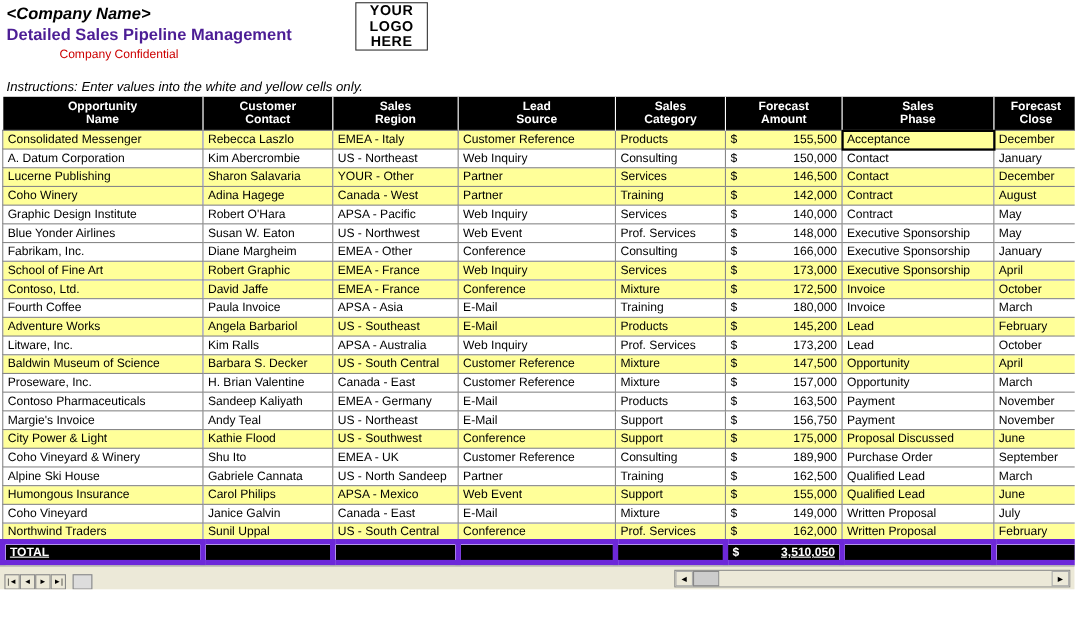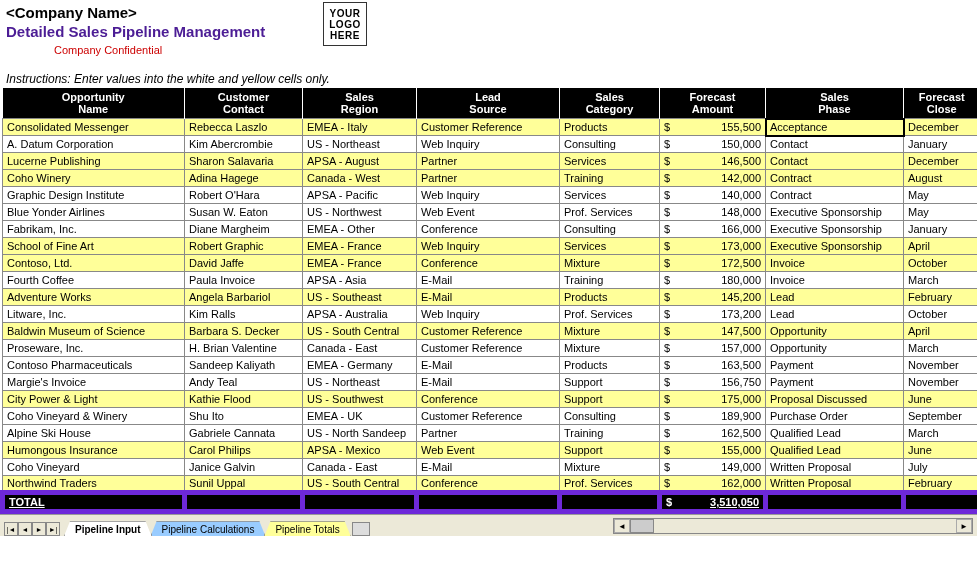--- a/index.html
+++ b/index.html
@@ -1,21 +1,21 @@
 <!DOCTYPE html>
 <html><head>
 <meta charset="utf-8">
 <style>
   * { box-sizing: border-box; margin: 0; padding: 0; }
   body { font-family: Arial, sans-serif; font-size: 11px; background: #fff; width: 977px; position: relative; }
   .header-area { padding: 4px 6px 2px 6px; position: relative; height: 70px; }
-  .company-name { font-size: 15px; font-weight: bold; color: #000; }
+  .company-name { font-size: 15px; font-weight: bold; font-style: italic; color: #000; }
   .title { font-size: 15px; font-weight: bold; color: #4c1d95; margin-top: 2px; }
   .confidential { font-size: 11px; color: #c00; margin-top: 4px; margin-left: 48px; }
-  .logo-box { position: absolute; left: 323px; top: 2px; width: 44px; height: 44px; border: 1px solid #333; display: flex; align-items: center; justify-content: center; text-align: center; font-size: 10px; font-weight: bold; line-height: 1.1; letter-spacing: 0.5px; }
+  .logo-box { position: absolute; left: 323px; top: 2px; width: 66px; height: 44px; border: 1px solid #333; display: flex; align-items: center; justify-content: center; text-align: center; font-size: 13px; font-weight: bold; line-height: 1.1; letter-spacing: 0.5px; }
   .instructions { font-style: italic; font-size: 12px; padding: 2px 6px; }
   table { border-collapse: collapse; width: 100%; table-layout: fixed; }
   th { background: #000; color: #fff; font-weight: bold; text-align: center; padding: 3px 2px; border-right: 1px solid #fff; font-size: 11px; line-height: 1.1; }
   th:last-child { border-right: none; }
   td { border: 1px solid #888; padding: 1px 4px; font-size: 11px; height: 17px; white-space: nowrap; overflow: hidden; }
   tr.yellow td { background: #ffff99; }
   tr.white td { background: #fff; }
   .col-amt { text-align: right; }
   .dollar { float: left; }
   .total-row td { background: #000; color: #fff; font-weight: bold; border: 5px solid #6d28d9; text-decoration: underline; }
@@ -86,21 +86,21 @@
         <td>US - Northeast</td>
         <td>Web Inquiry</td>
         <td>Consulting</td>
         <td class="col-amt"><span class="dollar">$</span>150,000</td>
         <td>Contact</td>
         <td>January</td>
       </tr>
       <tr class="yellow">
         <td>Lucerne Publishing</td>
         <td>Sharon Salavaria</td>
-        <td>APSA - August</td>
+        <td>YOUR - Other</td>
         <td>Partner</td>
         <td>Services</td>
         <td class="col-amt"><span class="dollar">$</span>146,500</td>
         <td>Contact</td>
         <td>December</td>
       </tr>
       <tr class="yellow">
         <td>Coho Winery</td>
         <td>Adina Hagege</td>
         <td>Canada - West</td>
@@ -303,25 +303,20 @@
     </tbody>
 </table>
 
 <div class="tabs">
   <div class="nav-btns">
     <div class="nav-btn">|◄</div>
     <div class="nav-btn">◄</div>
     <div class="nav-btn">►</div>
     <div class="nav-btn">►|</div>
   </div>
-  <div id="tabset" style="display: flex;">
-      <div class="tab active">Pipeline Input</div>
-      <div class="tab blue">Pipeline Calculations</div>
-      <div class="tab yellow">Pipeline Totals</div>
-    </div>
   <div class="tab-icon"></div>
   <div class="hscroll">
     <div class="hscroll-btn">◄</div>
     <div class="hscroll-thumb"></div>
     <div class="hscroll-track"></div>
     <div class="hscroll-btn">►</div>
   </div>
 </div>
 
 </body></html>

